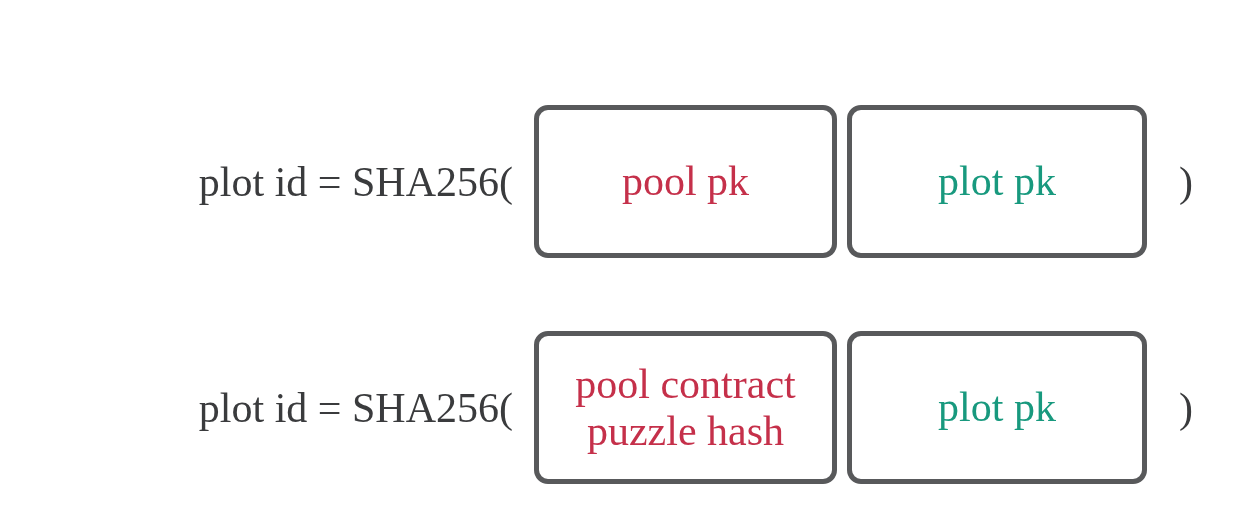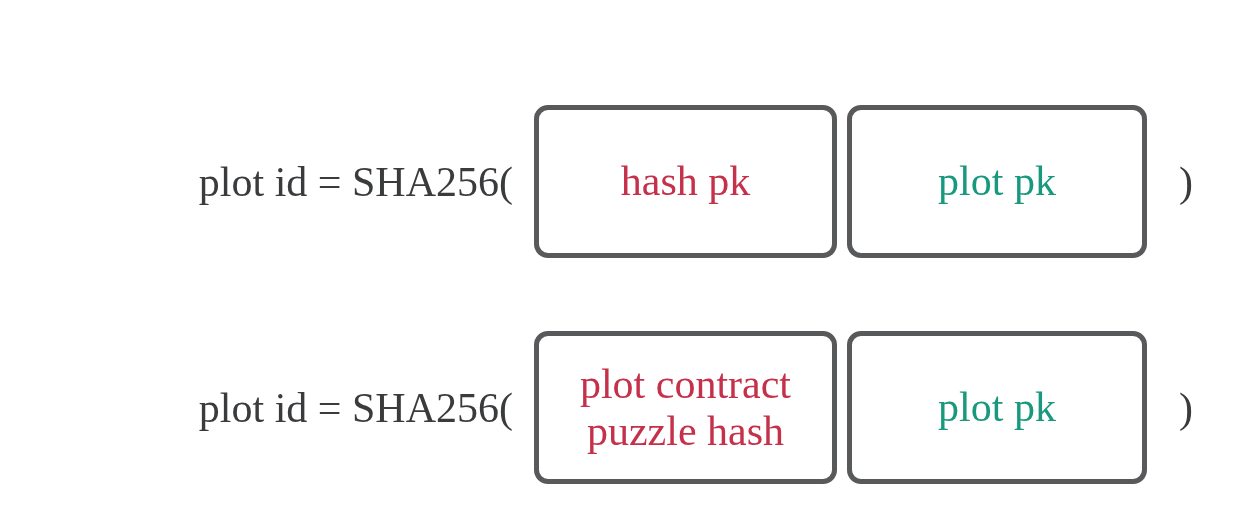--- a/index.html
+++ b/index.html
@@ -75,32 +75,32 @@
   }
 </style>
 </head>
 <body>
 
 <div class="canvas">
 
   <div class="row row-1">
     <div class="label">plot id = SHA256(</div>
     <div class="box box-pool">
-      <span class="box-text">hash pk</span>
+      <span class="box-text">pool pk</span>
     </div>
     <div class="box box-plot">
       <span class="box-text">plot pk</span>
     </div>
     <div class="paren">)</div>
   </div>
 
   <div class="row row-2">
     <div class="label">plot id = SHA256(</div>
     <div class="box box-pool">
-      <span class="box-text">plot contract puzzle hash</span>
+      <span class="box-text">pool contract puzzle hash</span>
     </div>
     <div class="box box-plot">
       <span class="box-text">plot pk</span>
     </div>
     <div class="paren">)</div>
   </div>
 
 </div>
 
 </body></html>

